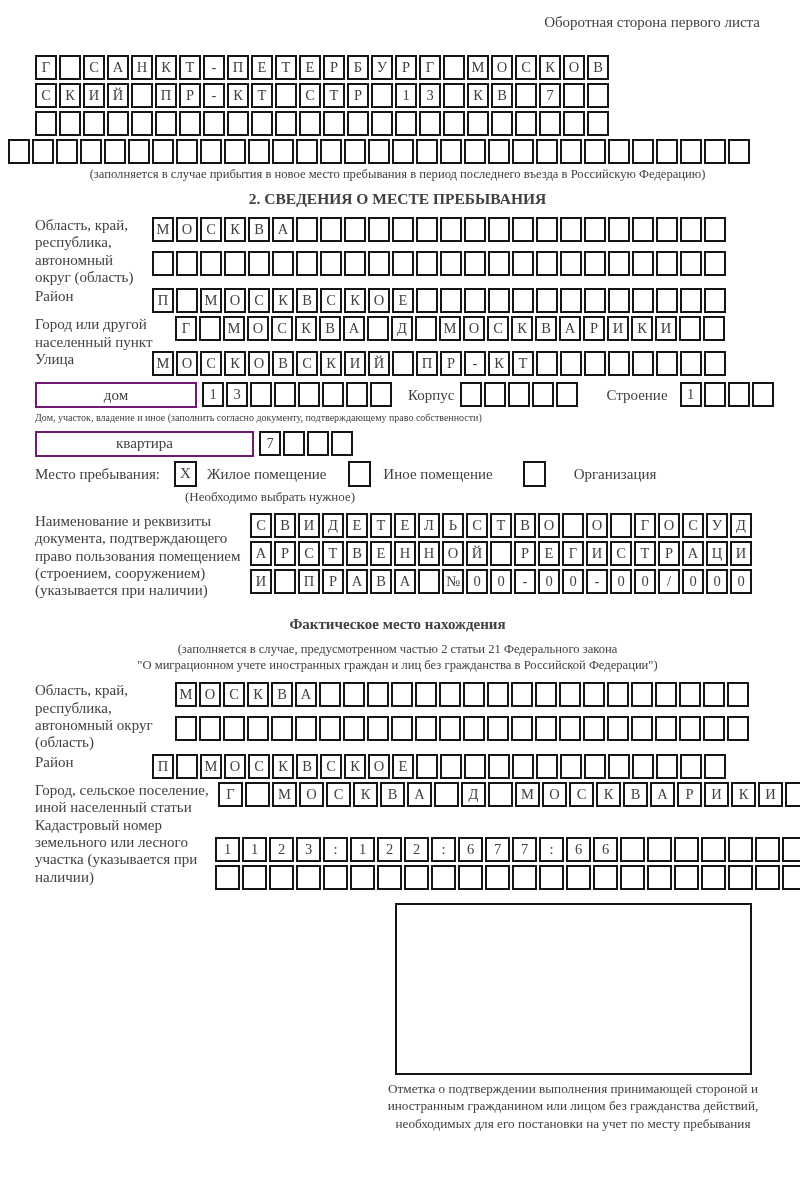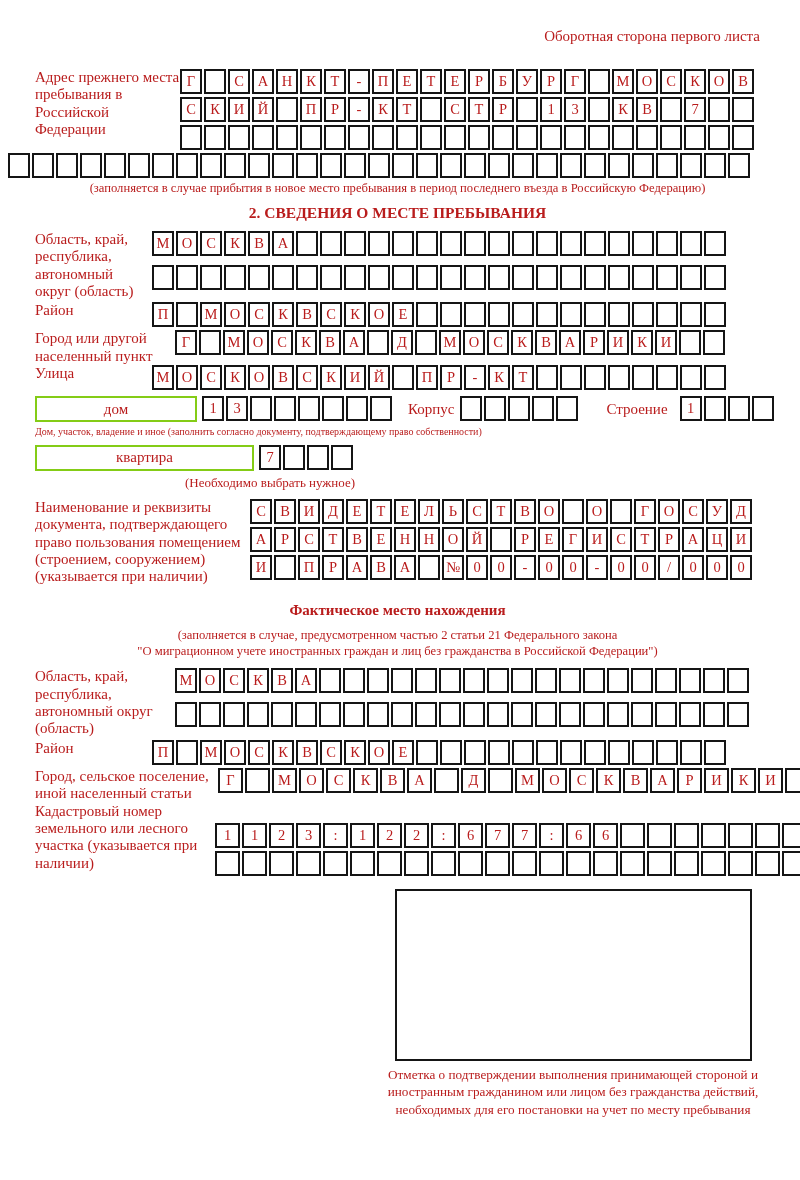--- a/index.html
+++ b/index.html
@@ -1,22 +1,22 @@
 <!DOCTYPE html>
 <html><head>
 <meta charset="utf-8">
 <style>
   html,body{margin:0;padding:0;background:#fff;}
   .page{
     position:relative;
     width:800px;height:1180px;
     box-sizing:border-box;
-    padding:28px 40px 0 35px;
+    padding:14px 40px 0 35px;
     background:#fff;
-    color:#b91c1c;
+    color:#404040;
     font-family:"Liberation Serif","DejaVu Serif",serif;
     overflow:hidden;
   }
   .top-title{
     text-align:right;
     font-size:15px;
     margin-bottom:24px;
   }
   .frow{display:flex;align-items:flex-start;}
   .lbl{font-size:15px;line-height:1.16;flex-shrink:0;}
@@ -36,21 +36,21 @@
     font-size:14.5px;
     flex-shrink:0;
     background:#fff;
   }
   .wide .cell{width:25px;}
   .caption{font-size:12.6px;line-height:1.25;}
   .center{text-align:center;}
   .sec-title{font-size:15.5px;font-weight:bold;text-align:center;margin:7px 0 9px 0;}
   .widebox{
     box-sizing:border-box;
-    border:2px solid #84cc16;
+    border:2px solid #701a75;
     height:26px;
     display:flex;align-items:center;justify-content:center;
     font-size:15px;
     flex-shrink:0;
   }
   .housebox{width:162px;margin-right:5px;}
   .aptbox{width:219px;margin-right:5px;font-family:Liberation Serif, serif;}
   .inline-lbl{font-size:15px;line-height:26px;flex-shrink:0;}
   .checkbox{
     box-sizing:border-box;
@@ -78,21 +78,20 @@
 </style>
 </head>
 <body>
 
 <div class="page">
 
   <div class="top-title">Оборотная сторона первого листа</div>
 
   <div>
     <div class="frow">
-      <div class="lbl w145">Адрес прежнего места пребывания в Российской Федерации</div>
       <div class="rows">
         <div class="cellrow">
             <span class="cell">Г</span>
             <span class="cell"></span>
             <span class="cell">С</span>
             <span class="cell">А</span>
             <span class="cell">Н</span>
             <span class="cell">К</span>
             <span class="cell">Т</span>
             <span class="cell">-</span>
@@ -385,20 +384,29 @@
   <div class="frow mb4">
     <div class="widebox aptbox">квартира</div>
     <div class="cellrow" style="margin-bottom:0;">
         <span class="cell">7</span>
         <span class="cell"></span>
         <span class="cell"></span>
         <span class="cell"></span>
       </div>
   </div>
 
+  <div class="frow">
+    <span class="inline-lbl" style="margin-right:14px;">Место пребывания:</span>
+    <span class="checkbox">X</span>
+    <span class="inline-lbl" style="margin:0 22px 0 10px;">Жилое помещение</span>
+    <span class="checkbox"></span>
+    <span class="inline-lbl" style="margin:0 30px 0 12px;">Иное помещение</span>
+    <span class="checkbox"></span>
+    <span class="inline-lbl" style="margin-left:28px;">Организация</span>
+  </div>
   <div class="caption" style="margin:2px 0 8px 150px;font-size:13px;">(Необходимо выбрать нужное)</div>
 
   <div class="frow">
     <div class="lbl w215">Наименование и реквизиты документа, подтверждающего право пользования помещением (строением, сооружением) (указывается при наличии)</div>
     <div class="rows">
       <div class="cellrow">
           <span class="cell">С</span>
           <span class="cell">В</span>
           <span class="cell">И</span>
           <span class="cell">Д</span>

